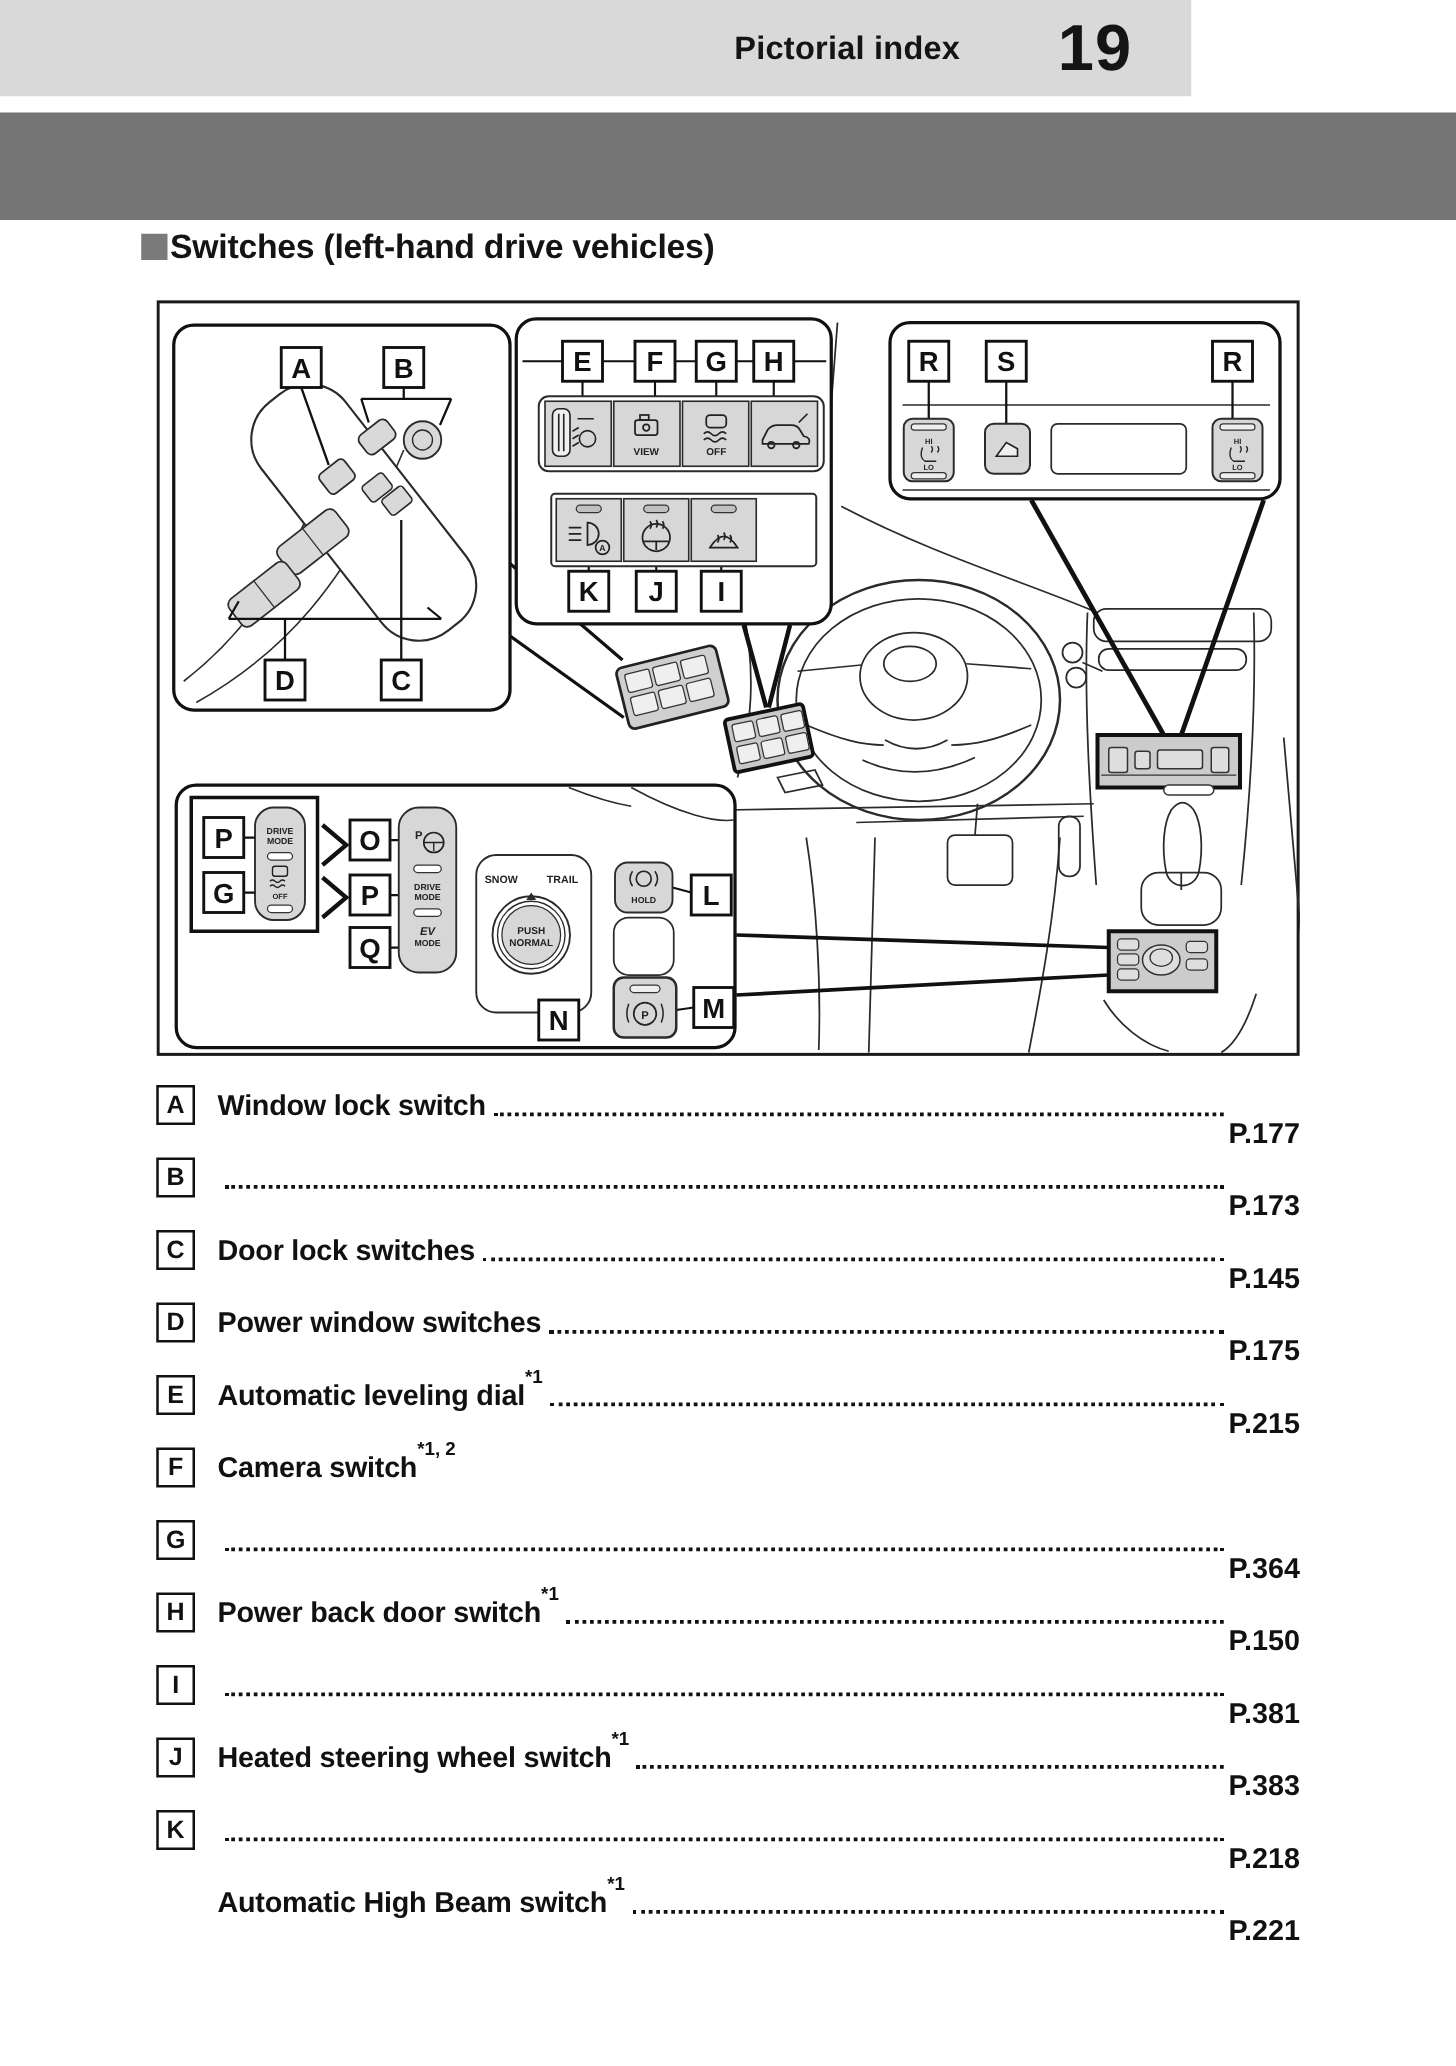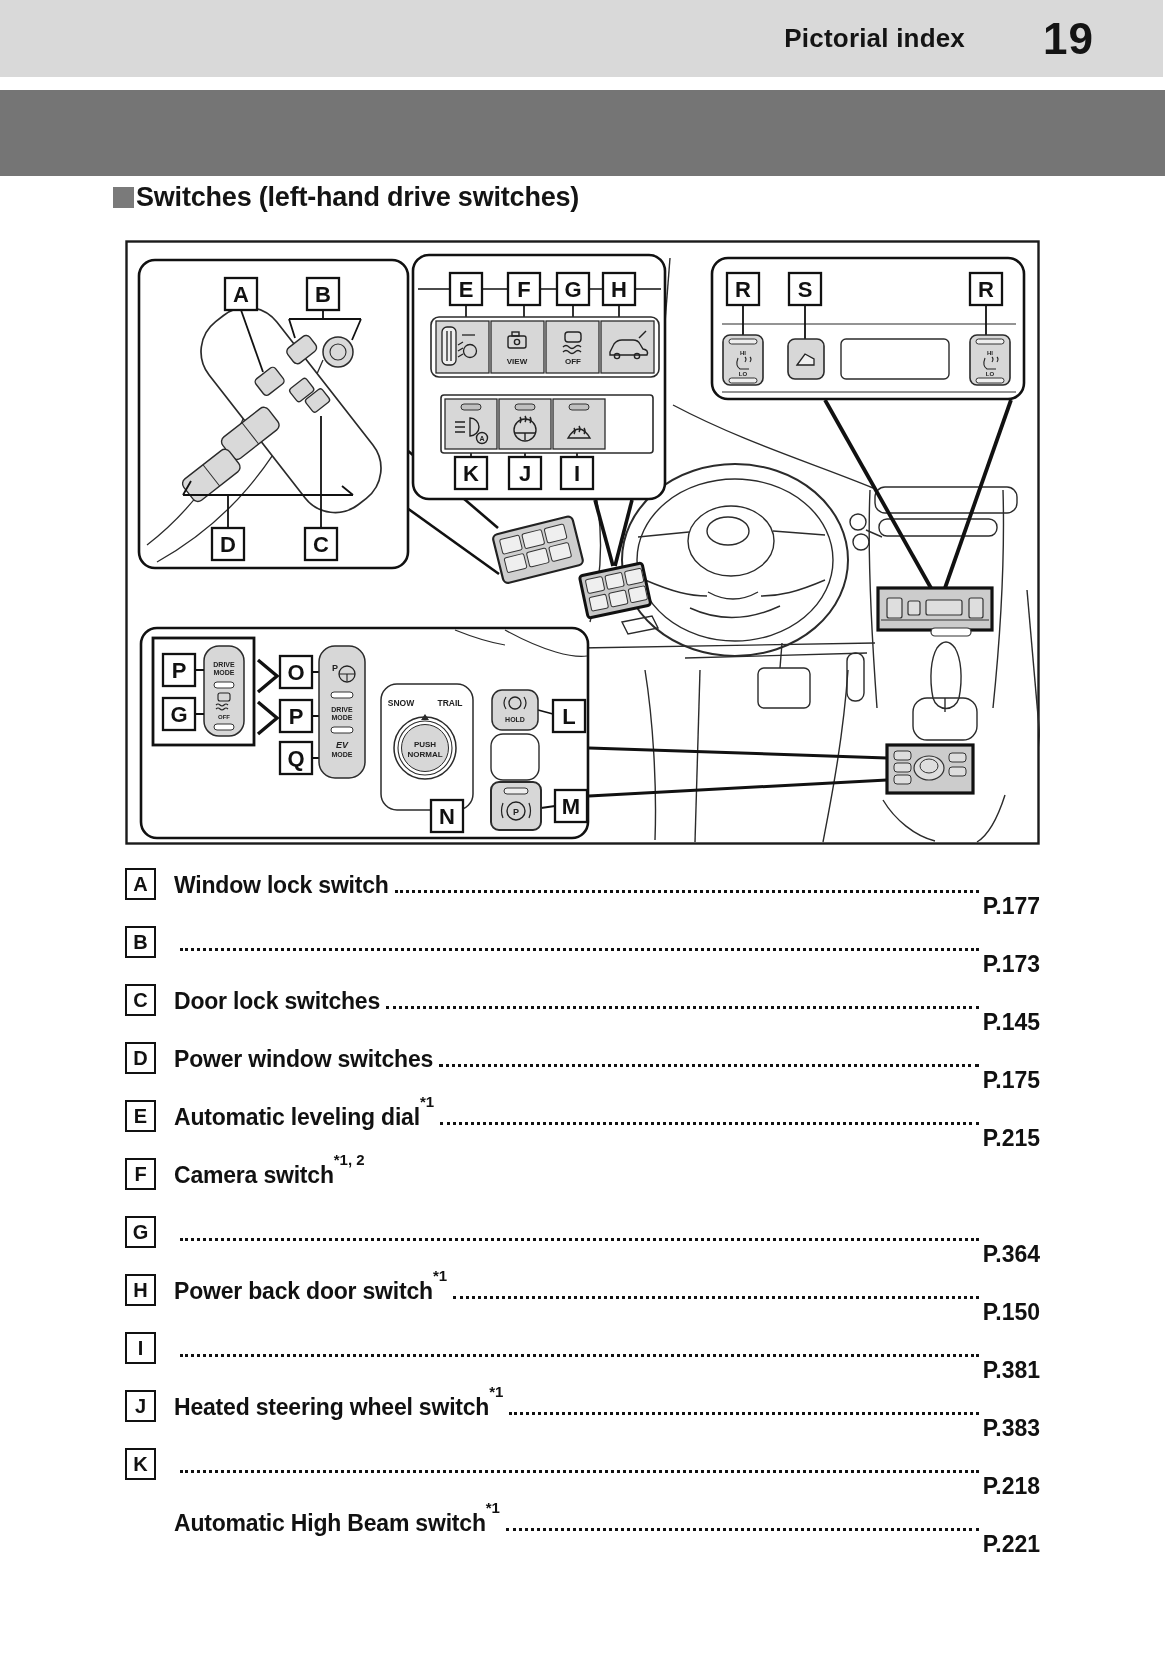--- a/index.html
+++ b/index.html
@@ -2,25 +2,25 @@
 <html><head>
 <meta charset="utf-8">
 <style>
   html,body{margin:0;padding:0;}
   body{
     width:1165px;height:1653px;position:relative;background:#ffffff;
     font-family:"Liberation Sans","DejaVu Sans",sans-serif;color:#111;overflow:hidden;
   }
   
   .top-band{
-    position:absolute;left:0;top:0;width:1163px;height:77px;background:#d9d9d9;
+    position:absolute;left:0;top:0;width:953px;height:77px;background:#d9d9d9;
     display:flex;align-items:center;justify-content:flex-end;
   }
   .top-band .section{font-size:26px;font-weight:bold;color:#141414;margin-right:78px;letter-spacing:.2px;}
-  .top-band .pageno{font-size:44px;font-weight:bold;color:#141414;margin-right:69px;letter-spacing:1px;}
+  .top-band .pageno{font-size:52px;font-weight:bold;color:#141414;margin-right:47px;letter-spacing:1px;}
   .dark-band{position:absolute;left:0;top:90px;width:1165px;height:86px;background:#757575;}
   .section-heading{
     position:absolute;left:113px;top:182px;display:flex;align-items:center;
     font-size:27px;font-weight:bold;color:#141414;letter-spacing:-.2px;
   }
   .section-heading .sq{width:21px;height:21px;background:#7a7a7a;margin-right:2px;flex:none;}
   
   .diagram{position:absolute;left:125px;top:240px;width:915px;height:605px;}
   .diagram svg{display:block;}
   text{font-family:"Liberation Sans","DejaVu Sans",sans-serif;}
@@ -43,21 +43,21 @@
 </head>
 <body>
 
 <div class="top-band">
   <span class="section">Pictorial index</span>
   <span class="pageno">19</span>
 </div>
 <div class="dark-band"></div>
 <div class="section-heading">
   <span class="sq"></span>
-  <span>Switches (left-hand drive switches)</span>
+  <span>Switches (left-hand drive vehicles)</span>
 </div>
 
 <div class="diagram">
 <svg width="915" height="605" viewBox="0 0 915 605" xmlns="http://www.w3.org/2000/svg">
 
   <rect x="1.5" y="1.5" width="912" height="602" fill="#fff" stroke="#1a1a1a" stroke-width="2.4"></rect>
 
   <g fill="none" stroke="#2b2b2b" stroke-width="1.4">
 
     <ellipse cx="610" cy="320" rx="113" ry="96" stroke-width="2"></ellipse>

